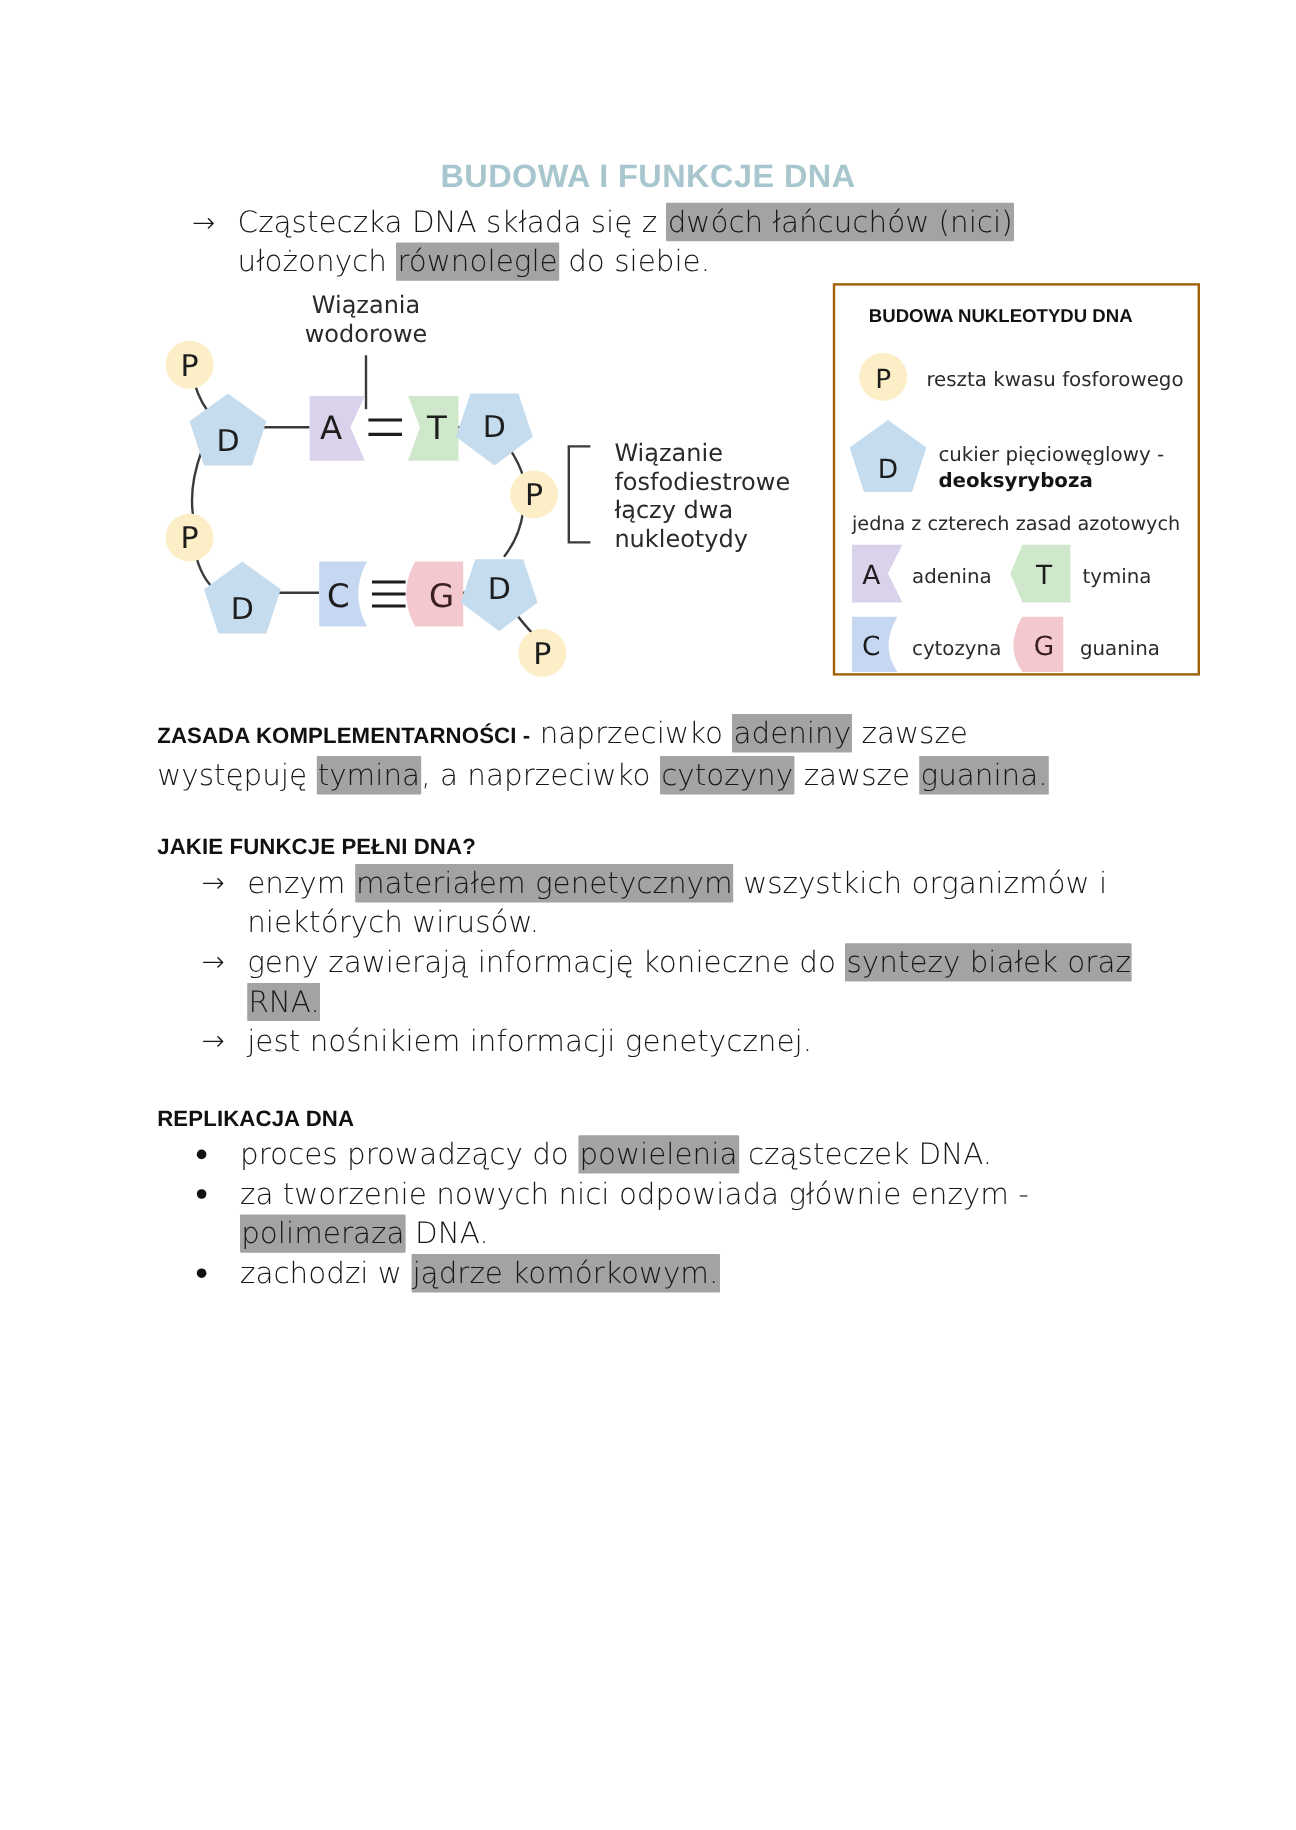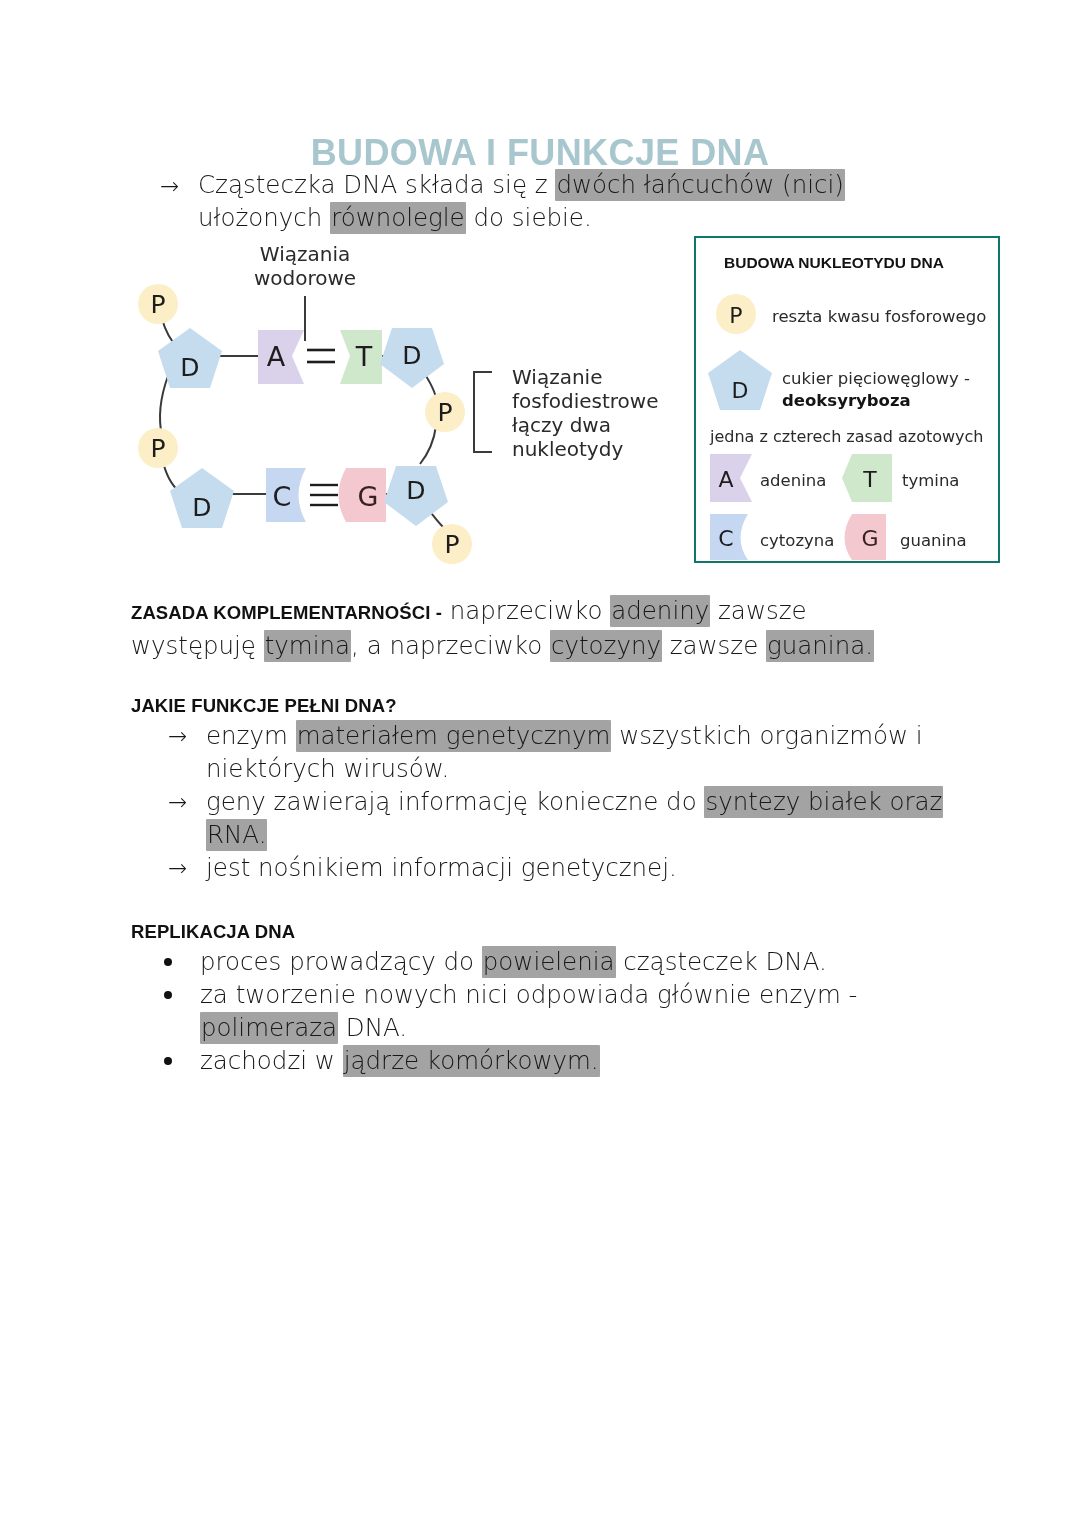--- a/index.html
+++ b/index.html
@@ -22,21 +22,21 @@
     width: 1080px;
     height: 1525px;
   }
 
   
   .doc-title {
     position: absolute;
     left: 0; top: 132px;
     width: 1080px;
     text-align: center;
-    font-size: 36px;
+    font-size: 27px;
     font-weight: bold;
     letter-spacing: 0.4px;
     color: #a8c6cd;
     font-family: "Liberation Sans", sans-serif;
   }
 
   
   .body-text {
     font-size: 24.5px;
     line-height: 33px;
@@ -84,21 +84,21 @@
     height: 330px;
   }
   .diagram svg { display: block; }
 
   
   .legend-box {
     position: absolute;
     left: 694px; top: 236px;
     width: 306px;
     height: 327px;
-    border: 2px solid #0f766e;
+    border: 2px solid #a16207;
     background: #ffffff;
     box-sizing: border-box;
   }
   .legend-box svg { display:block; }
 
   
   .compl {
     position: absolute;
     left: 131px; top: 594px;
     width: 800px;

